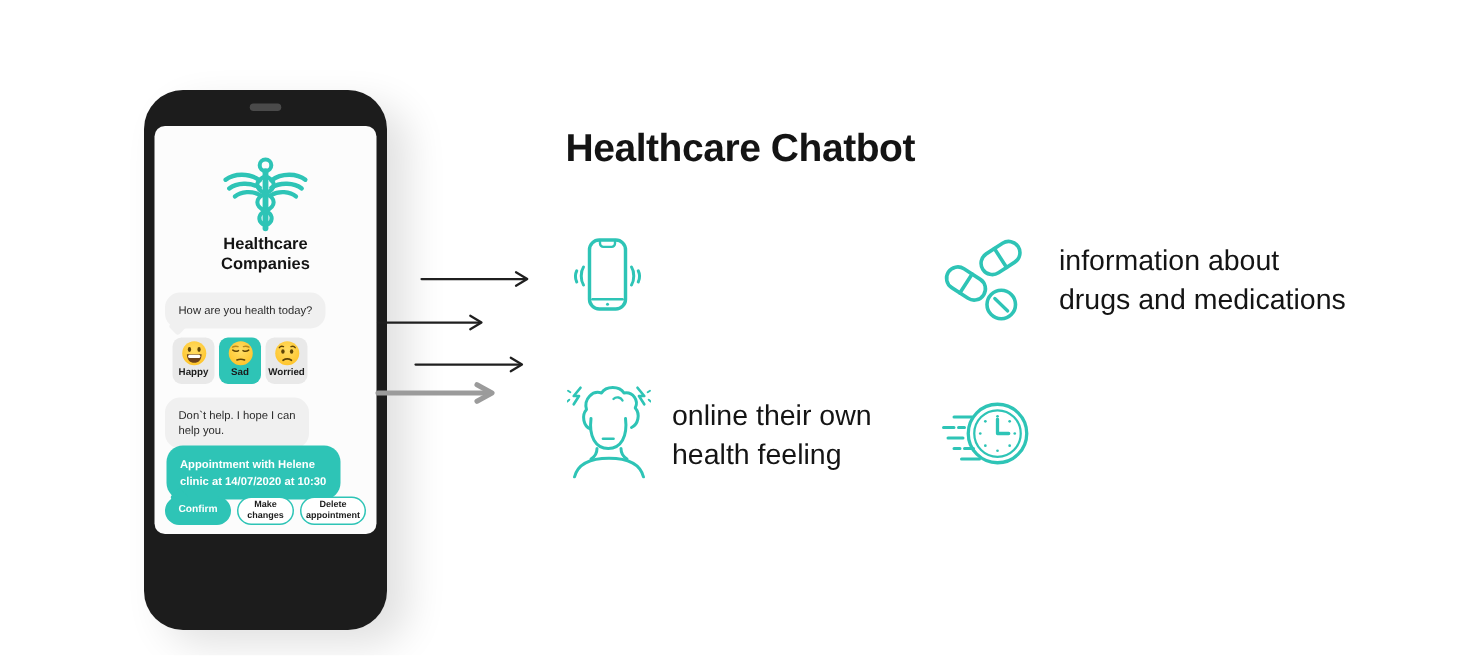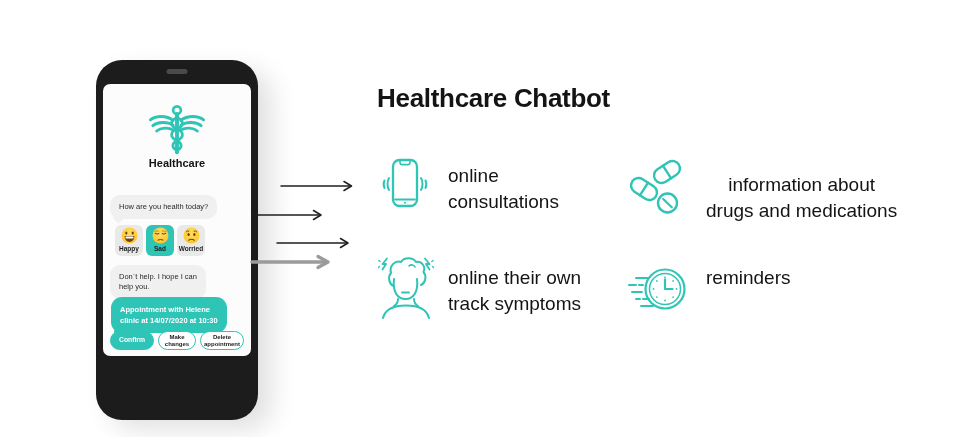--- a/index.html
+++ b/index.html
@@ -47,21 +47,21 @@
   .btn.primary { background:#2EC4B6; border-color:#2EC4B6; color:#ffffff;
                  font-size:6.8px; }
   .btn.w1 { width:44px; } .btn.w2 { width:38px; } .btn.w3 { width:44px; }
 
   
   .title { position:absolute; left:377px; top:84px; font-size:26px; line-height:28px;
            font-weight:bold; color:#141414; letter-spacing:-0.3px; }
   .feature-icon { position:absolute; }
   .feature-label { position:absolute; font-size:19px; line-height:26px; color:#141414; white-space:nowrap; }
   .f1-icon { left:380px; top:157px; } .f1-label { left:448px; top:163px; }
-  .f2-icon { left:629px; top:156px; } .f2-label { left:706px; top:172px;text-align:center; }
+  .f2-icon { left:629px; top:156px; } .f2-label { left:706px; top:162px; }
   .f3-icon { left:378px; top:255px; } .f3-label { left:448px; top:265px; }
   .f4-icon { left:627px; top:259px; } .f4-label { left:706px; top:265px; }
 
   .arrows { position:absolute; left:0; top:0; pointer-events:none; }
   svg { display:block; }
 </style>
 </head>
 <body>
 
 <div class="canvas">
@@ -74,20 +74,21 @@
         <circle cx="30" cy="5.5" r="4" stroke-width="2.8"></circle>
         <path d="M30,9.5 V49" stroke-width="4"></path>
         <path d="M26,16 C19,10.5 8,11 2.5,15.5 M26,21 C20,17 10,17.5 5,21.5 M26,26 C21,23 13,23.5 9,27" stroke-width="3"></path>
         <path d="M34,16 C41,10.5 52,11 57.5,15.5 M34,21 C40,17 50,17.5 55,21.5 M34,26 C39,23 47,23.5 51,27" stroke-width="3"></path>
         <path d="M30,13 C22.5,16 22.5,22 30,25 C37.5,28 37.5,34 30,37 C25,39 24.5,43.5 28,46" stroke-width="2.8"></path>
         <path d="M30,13 C37.5,16 37.5,22 30,25 C22.5,28 22.5,34 30,37 C35,39 35.5,43.5 32,46" stroke-width="2.8"></path>
       </svg>
 
       <div class="brand">
         <div>Healthcare</div>
+        <div>Companies</div>
       </div>
 
       <div class="bubble question tail">
         <span>How are you health today?</span>
       </div>
 
       <div class="moods">
         <div class="mood">
           <svg width="17" height="17" viewBox="0 0 17 17">
             <defs>
@@ -180,24 +181,20 @@
   <svg class="feature-icon f1-icon" width="50" height="58" viewBox="0 0 50 58" fill="none" stroke="#2EC4B6" stroke-linecap="round" stroke-linejoin="round">
     <rect x="13" y="3" width="24" height="46" rx="6.5" stroke-width="2.3"></rect>
     <path d="M20,4.2 v1.2 a2.2,2.2 0 0 0 2.2,2.2 h5.6 a2.2,2.2 0 0 0 2.2,-2.2 V4.2" stroke-width="1.6"></path>
     <path d="M15,42.5 H35" stroke-width="1.8"></path>
     <circle cx="25" cy="45.8" r="1" fill="#2EC4B6" stroke="none"></circle>
     <path d="M9,21 C7,24 7,30 9,33" stroke-width="2"></path>
     <path d="M4.5,23.5 C3.3,26 3.3,28.5 4.5,31" stroke-width="2"></path>
     <path d="M41,21 C43,24 43,30 41,33" stroke-width="2"></path>
     <path d="M45.5,23.5 C46.7,26 46.7,28.5 45.5,31" stroke-width="2"></path>
   </svg>
-  <div class="feature-label f1-label">
-    <div>online</div>
-    <div>consultations</div>
-  </div>
 
   <svg class="feature-icon f2-icon" width="58" height="60" viewBox="0 0 58 60" fill="none" stroke="#2EC4B6" stroke-linecap="round" stroke-linejoin="round">
     <g transform="rotate(-33 38 16)">
       <rect x="24" y="8.5" width="28" height="15" rx="7.5" stroke-width="2.4"></rect>
       <path d="M38,8.5 V23.5" stroke-width="2.4"></path>
     </g>
     <g transform="rotate(33 15 33)">
       <rect x="1" y="25.5" width="28" height="15" rx="7.5" stroke-width="2.4"></rect>
       <path d="M15,25.5 V40.5" stroke-width="2.4"></path>
     </g>
@@ -217,21 +214,21 @@
     <path d="M20,44 C20,47.5 18.5,49.5 16,51" stroke-width="2"></path>
     <path d="M36,44 C36,47.5 37.5,49.5 40,51" stroke-width="2"></path>
     <path d="M5,63 C7,55 15,50.5 28,50.5 C41,50.5 49,55 51,63" stroke-width="2"></path>
     <path d="M9,3.5 L4.5,9 L8,9 L4.5,14.5" stroke-width="1.8"></path>
     <path d="M1.5,11.5 l-1.3,1.2 M2.2,6.5 l-1.5,-1" stroke-width="1.3"></path>
     <path d="M47,3.5 L51.5,9 L48,9 L51.5,14.5" stroke-width="1.8"></path>
     <path d="M54.5,11.5 l1.3,1.2 M53.8,6.5 l1.5,-1" stroke-width="1.3"></path>
   </svg>
   <div class="feature-label f3-label">
     <div>online their own</div>
-    <div>track symptoms</div>
+    <div>health feeling</div>
   </div>
 
   <svg class="feature-icon f4-icon" width="62" height="54" viewBox="0 0 62 54" fill="none" stroke="#2EC4B6" stroke-linecap="round" stroke-linejoin="round">
     <circle cx="38" cy="30" r="19.5" stroke-width="2.2"></circle>
     <circle cx="38" cy="30" r="15.5" stroke-width="1.5"></circle>
     <g fill="#2EC4B6" stroke="none">
       <circle cx="38" cy="18.5" r="0.9"></circle>
         <circle cx="46.1" cy="21.9" r="0.9"></circle>
       <circle cx="49.5" cy="30" r="0.9"></circle>
         <circle cx="46.1" cy="38.1" r="0.9"></circle>
@@ -241,16 +238,15 @@
         <circle cx="29.9" cy="21.9" r="0.9"></circle>
     </g>
     <path d="M38,30 V20.5 M38,30 H45.5" stroke-width="2.2"></path>
     <path d="M9,19 H21" stroke-width="2"></path>
     <path d="M2,26 H9 M12,26 H16" stroke-width="2"></path>
     <path d="M5,33 H15" stroke-width="2"></path>
     <path d="M9,40 H13 M16,40 H22" stroke-width="2"></path>
     <path d="M14,47 H26" stroke-width="2"></path>
   </svg>
   <div class="feature-label f4-label">
-    <div>reminders</div>
   </div>
 
 </div>
 
 </body></html>

